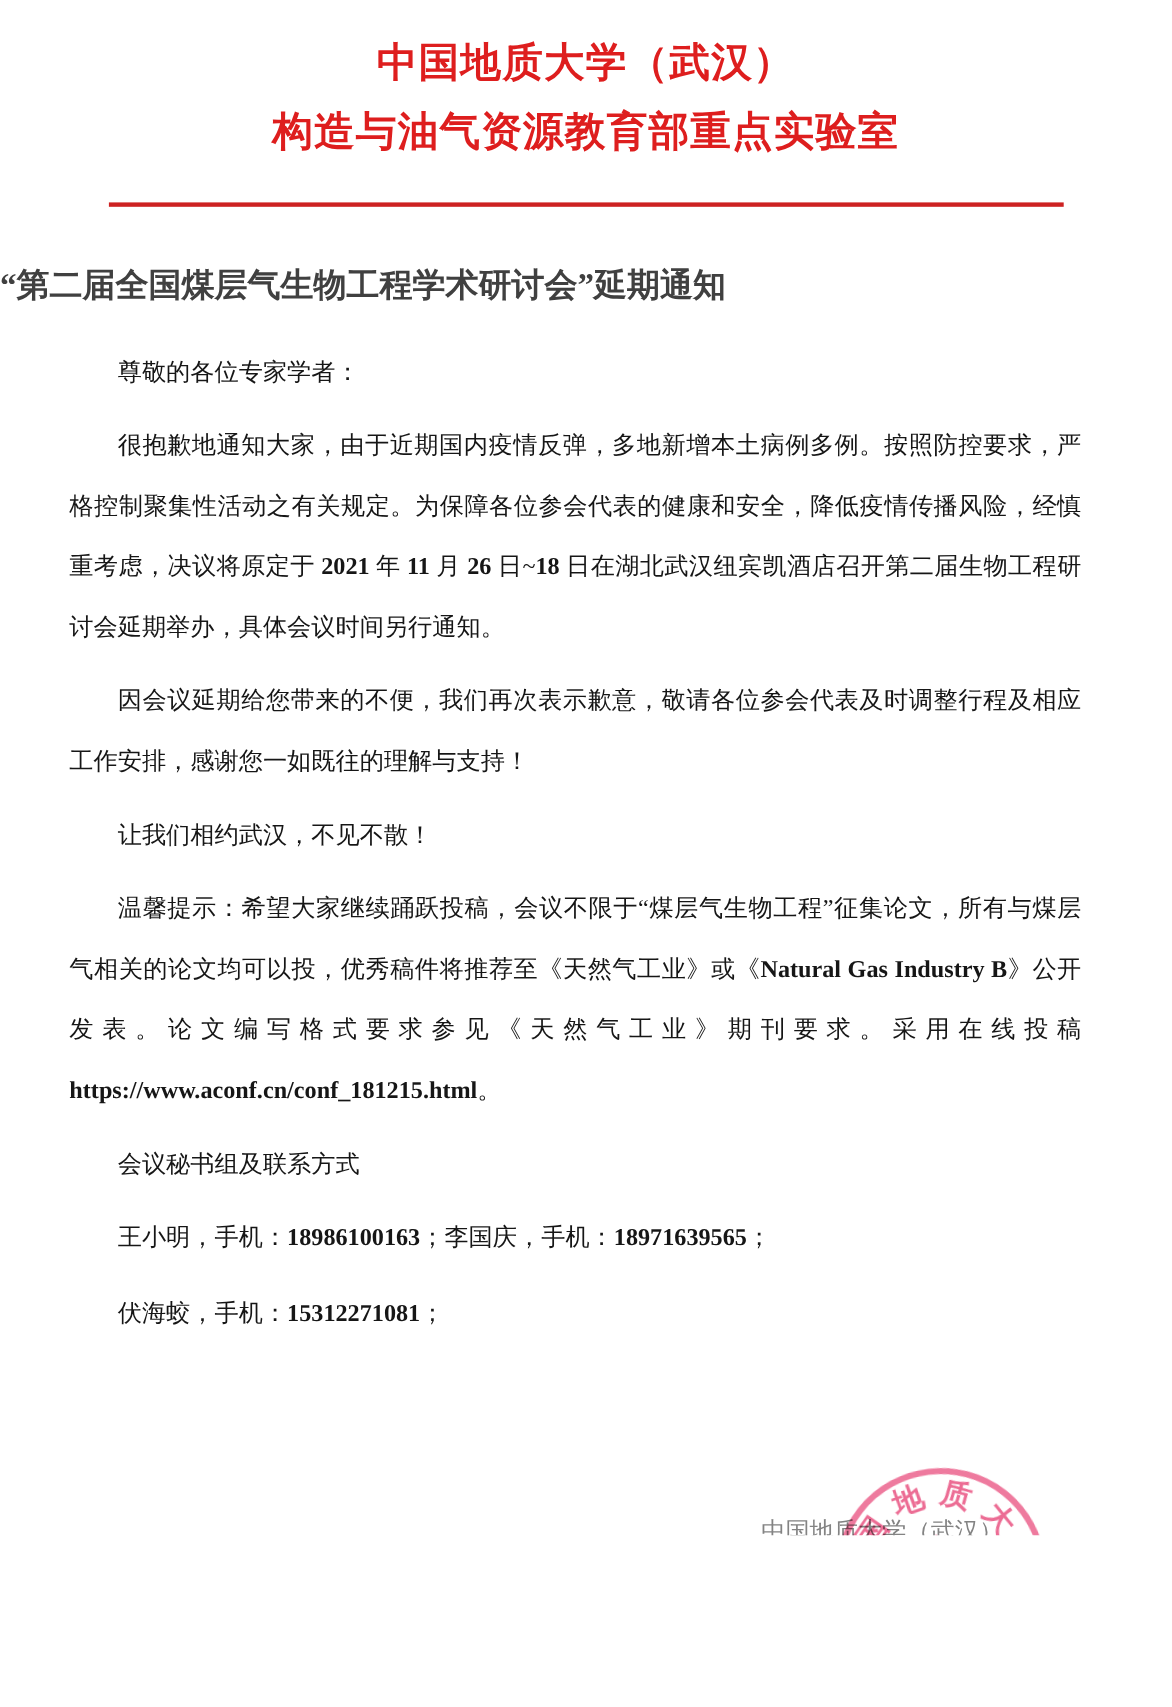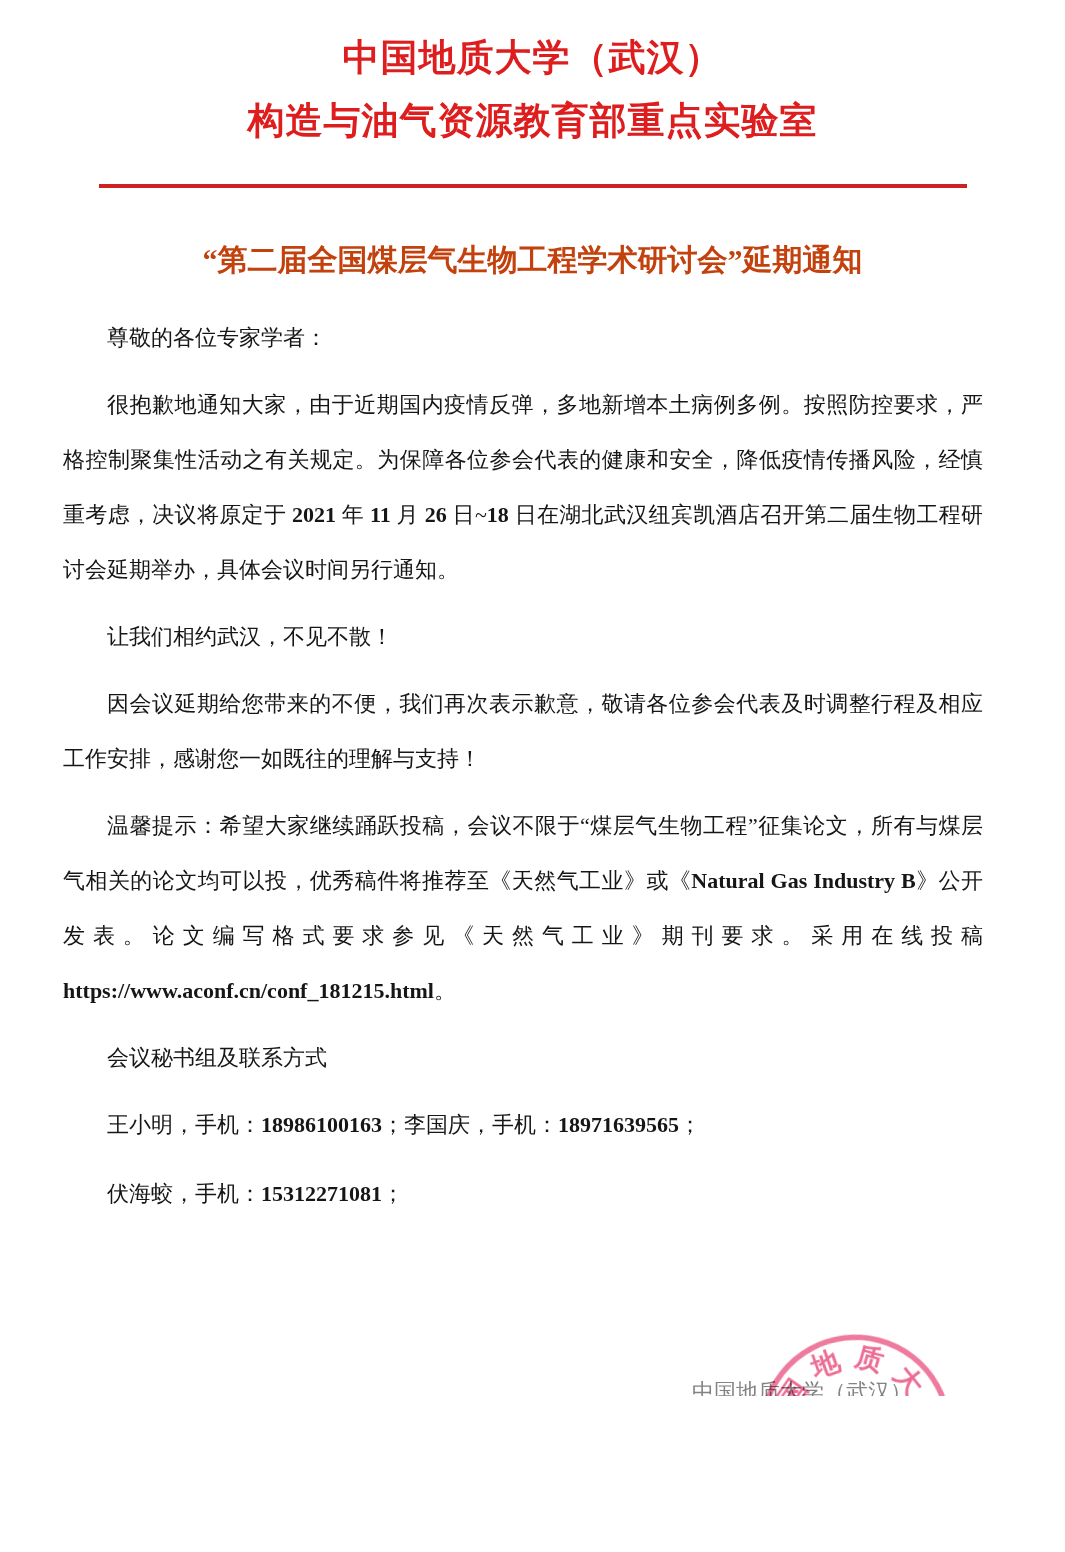--- a/index.html
+++ b/index.html
@@ -20,24 +20,24 @@
     letter-spacing:1px;
   }
   .rule{
     margin:32px auto 0 auto;
     width:868px;height:4px;
     background:#cd2222;
   }
   
   .doc-title{
     margin:50px 0 0 0;
-    text-align:center;
+    text-align:left;
     font-size:30px;font-weight:bold;
     line-height:44px;
-    color:#c2410c;
+    color:#404040;
   }
   
   .body-text{
     margin:28px 82px 0 63px;
     font-size:22px;
     line-height:55px;
     text-align:justify;
   }
   .body-text p{
     margin:12px 0;
@@ -96,22 +96,22 @@
     <div class="org-line">中国地质大学（武汉）</div>
     <div class="org-line">构造与油气资源教育部重点实验室</div>
     <div class="rule"></div>
   </header>
 
   <h1 class="doc-title">“第二届全国煤层气生物工程学术研讨会”延期通知</h1>
 
   <main class="body-text">
     <p>尊敬的各位专家学者：</p>
     <p><span>很抱歉地通知大家，由于近期国内疫情反弹，多地新增本土病例多例。按照防控要求，严格控制聚集性活动之有关规定。为保障各位参会代表的健康和安全，降低疫情传播风险，经慎重考虑，决议将原定于 </span><span class="b">2021</span><span> 年 </span><span class="b">11</span><span> 月 </span><span class="b">26</span><span> 日~</span><span class="b">18</span><span> 日在湖北武汉纽宾凯酒店召开第二届生物工程研讨会延期举办，具体会议时间另行通知。</span></p>
+    <p><span>因会议延期给您带来的不便，我们再次表示歉意，敬请各位参会代表及时调整行程及相应工作安排，感谢您一如既往的理解与支持！</span></p>
     <p><span>让我们相约武汉，不见不散！</span></p>
-    <p><span>因会议延期给您带来的不便，我们再次表示歉意，敬请各位参会代表及时调整行程及相应工作安排，感谢您一如既往的理解与支持！</span></p>
     <p><span>温馨提示：希望大家继续踊跃投稿，会议不限于“煤层气生物工程”征集论文，所有与煤层气相关的论文均可以投，优秀稿件将推荐至《天然气工业》或《</span><span class="b">Natural Gas Industry B</span><span>》公开发表。论文编写格式要求参见《天然气工业》期刊要求。采用在线投稿 </span><span class="b">https://www.aconf.cn/conf_181215.html</span><span>。</span></p>
     <p><span>会议秘书组及联系方式</span></p>
     <p><span>王小明，手机：</span><span class="b">18986100163</span><span>；李国庆，手机：</span><span class="b">18971639565</span><span>；</span></p>
     <p class="last-contact"><span>伏海蛟，手机：</span><span class="b">15312271081</span><span>；</span></p>
   </main>
 
   <div class="signature">
     <div>中国地质大学（武汉）</div>
     <div>构造与油气资源教育部重点实验室</div>
     <div>2021 年 10 月 27 日</div>

